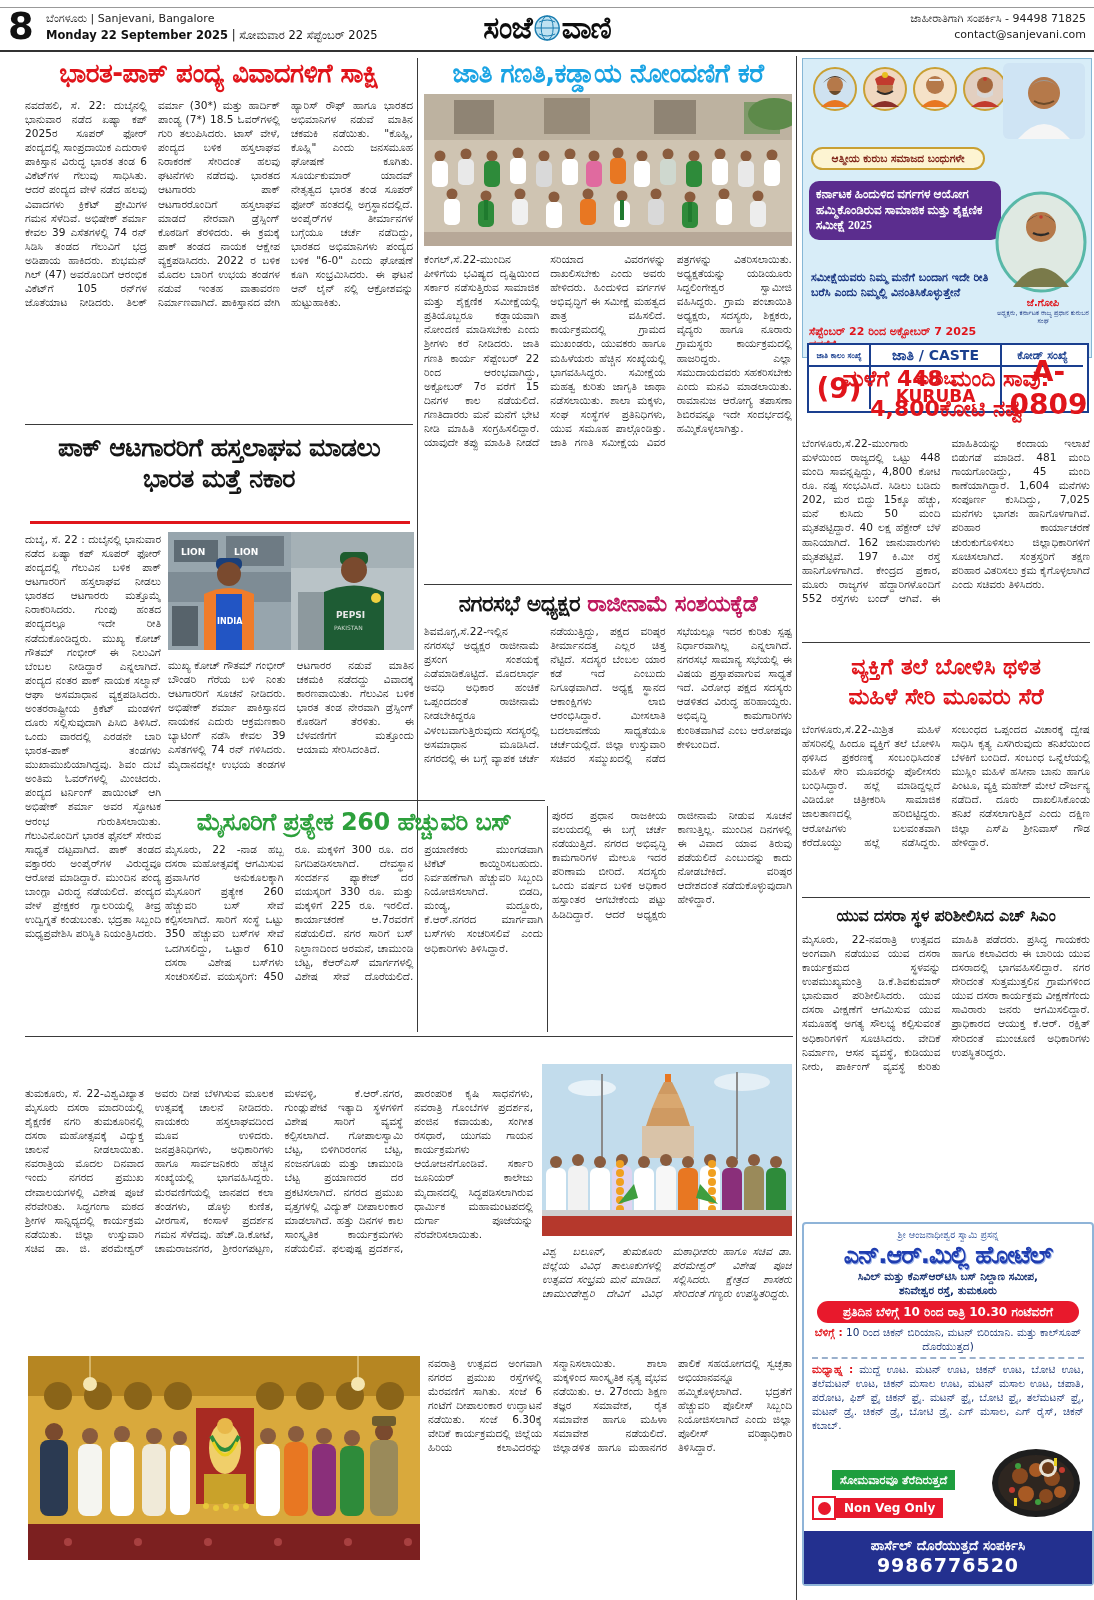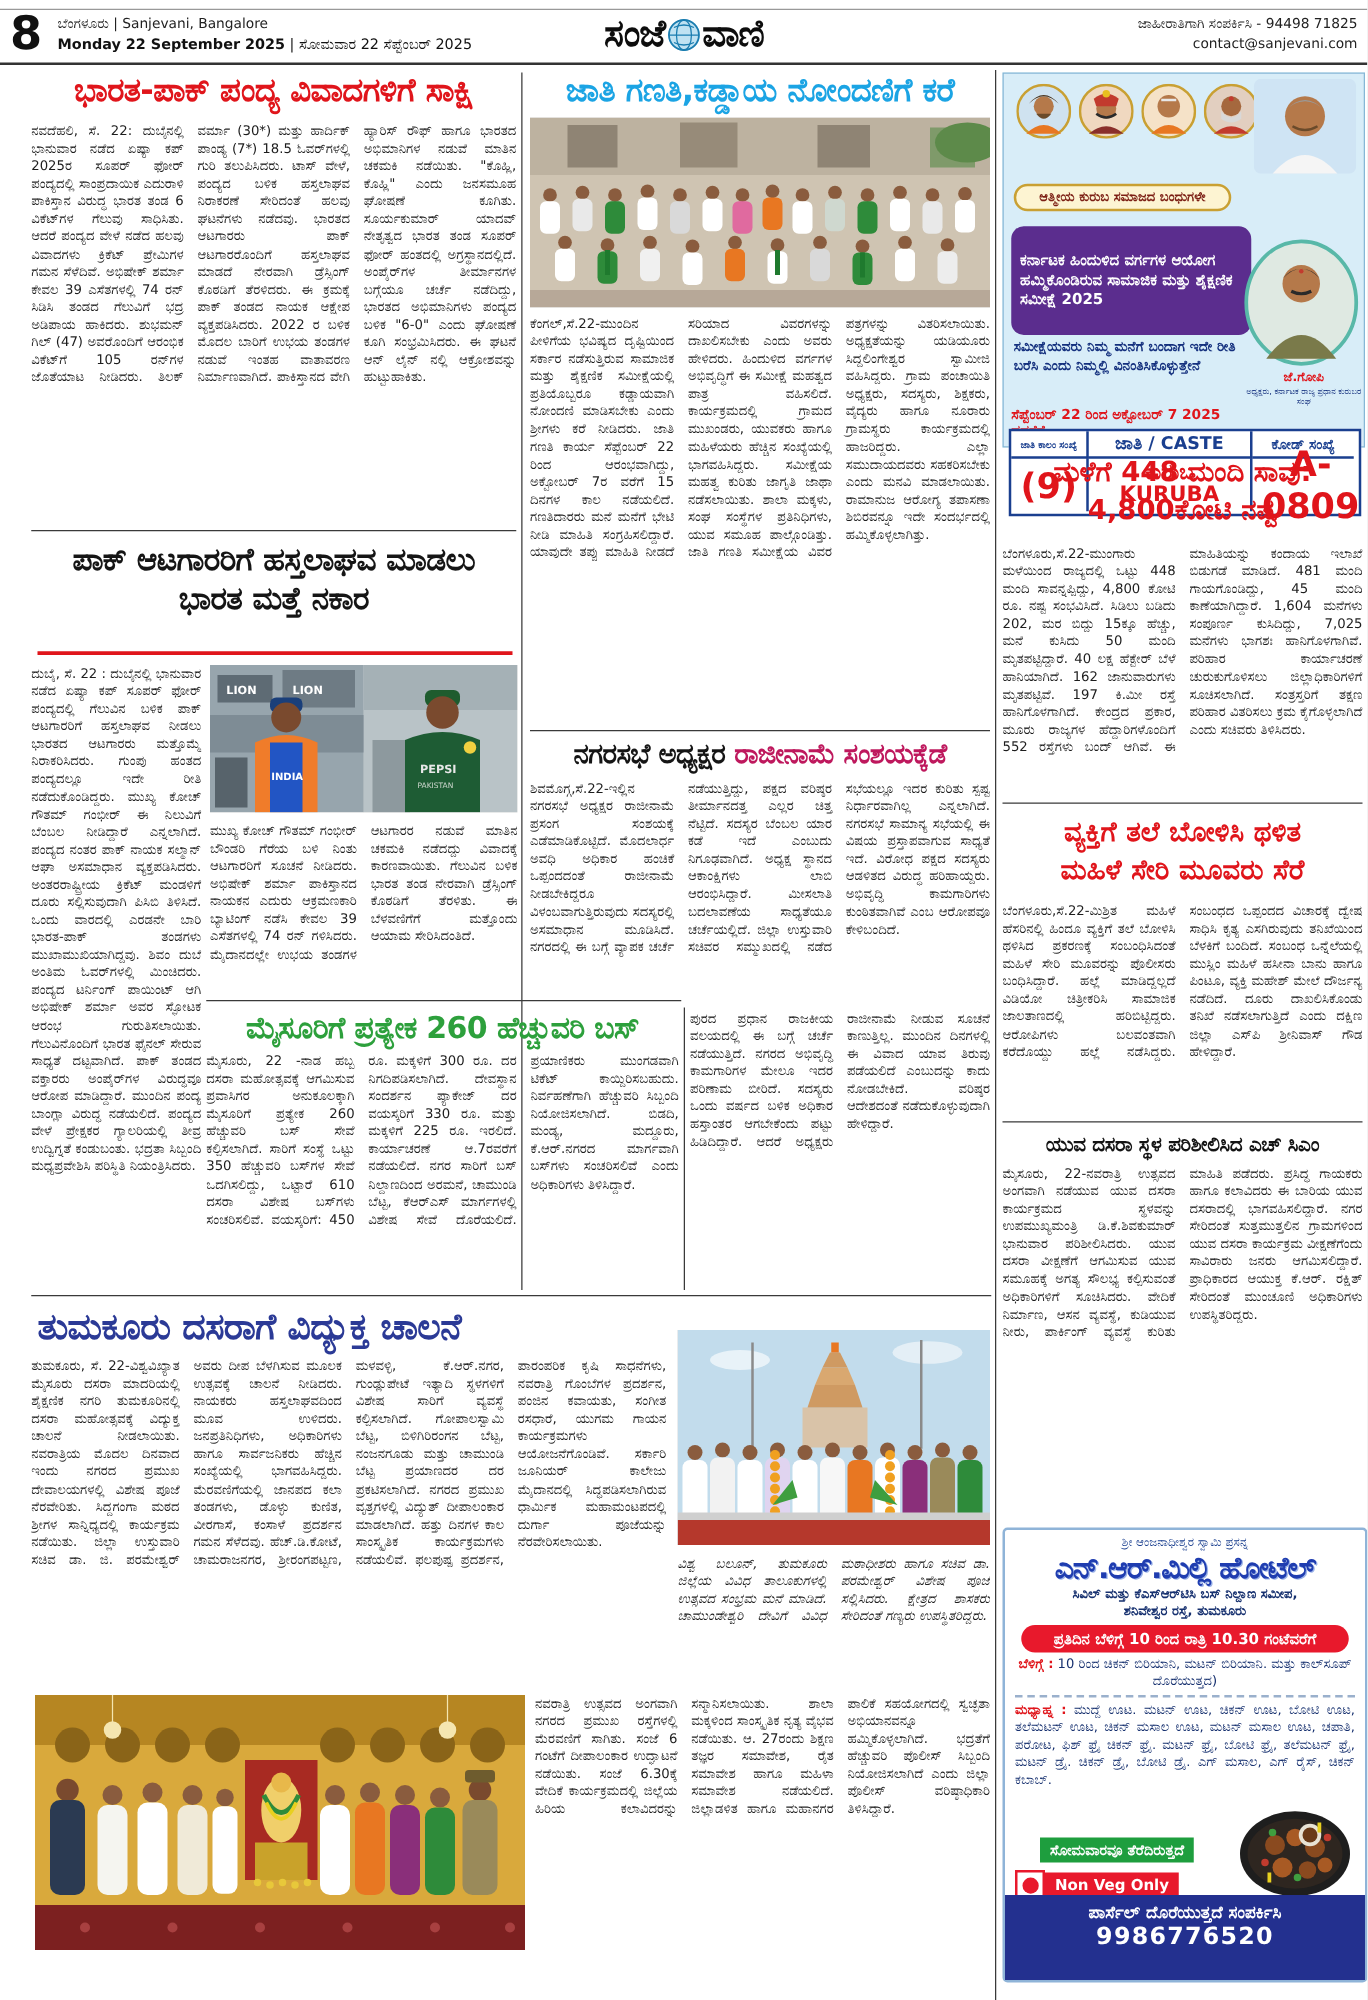--- a/index.html
+++ b/index.html
@@ -32,21 +32,21 @@
   .hl-blk-sm{font-weight:bold;color:#141414;font-size:16px;text-align:center;letter-spacing:-0.3px;}
   .redline{position:absolute;height:3px;background:#e0151b;}
   
   .photo{position:absolute;overflow:hidden;background:#ddd;}
   .photo svg{display:block;}
   
   .caste-ad{position:absolute;left:802px;top:58px;width:288px;height:298px;background:#d8edf8;border:1px solid #86b7d6;}
   .greet{position:absolute;left:8px;top:88px;width:162px;background:#fdf4d2;border:2px solid #c9a033;border-radius:14px;
          color:#7c1f14;font-weight:bold;font-size:10.5px;text-align:center;padding:3px 4px;}
   .purplebox{position:absolute;left:6px;top:122px;width:178px;background:#5b2d8e;border-radius:10px;color:#fff;
-             font-weight:bold;font-size:12px;line-height:1.3;padding:20px 7px;text-align:left;}
+             font-weight:bold;font-size:12px;line-height:1.3;padding:6px 7px;text-align:left;font-family:Liberation Serif, serif;}
   .req{position:absolute;left:8px;top:212px;width:178px;color:#14307e;font-weight:bold;font-size:11px;line-height:1.35;}
   .dates{position:absolute;left:6px;top:266px;width:190px;color:#e0151b;font-weight:bold;font-size:11px;}
   .gopi-name{position:absolute;left:196px;top:238px;width:88px;color:#e0151b;font-weight:bold;font-size:10px;text-align:center;}
   .gopi-sub{position:absolute;left:194px;top:250px;width:92px;color:#14307e;font-size:6.5px;text-align:center;line-height:1.3;}
   .ctable{position:absolute;left:4px;top:284px;width:278px;height:66px;border:2px solid #1a3f8f;background:#fff;
           display:grid;grid-template-columns:62px 131px 81px;grid-template-rows:22px 42px;}
   .ctable>div{border-right:2px solid #1a3f8f;border-bottom:2px solid #1a3f8f;display:flex;align-items:center;justify-content:center;text-align:center;}
   .ctable>div:nth-child(3n){border-right:none;}
   .ctable>div:nth-child(n+4){border-bottom:none;}
   .cth{color:#1a3f8f;font-weight:bold;}
@@ -61,21 +61,21 @@
          text-align:center;border-radius:15px;padding:4px 2px;}
   .hmorn{margin:0 8px;color:#16306f;font-size:10.5px;line-height:1.3;text-align:center;}
   .hmorn .lbl,.haft .lbl{color:#e0151b;font-weight:bold;}
   .hdiv{margin:3px 8px;border-top:2px dashed #9ab0cc;}
   .haft{margin:0 8px;color:#16306f;font-size:10.5px;line-height:1.35;text-align:justify;}
   .hgreen{position:absolute;left:8px;top:246px;background:#1e9e3e;color:#fff;font-weight:bold;font-size:11.5px;padding:3px 8px;margin-left:20px;}
   .hnv{position:absolute;left:8px;top:272px;display:flex;align-items:center;}
   .hnv .sq{width:20px;height:20px;background:#fff;border:2px solid #e8192c;display:flex;align-items:center;justify-content:center;}
   .hnv .dot{width:13px;height:13px;border-radius:50%;background:#e8192c;}
   .hnv .tag{background:#e8192c;color:#fff;font-weight:bold;font-size:12px;padding:3px 8px;}
-  .hfoot{position:absolute;left:0;bottom:0;width:100%;background:#23308f;color:#fff;text-align:center;padding:6px 0 24px;}
+  .hfoot{position:absolute;left:0;bottom:0;width:100%;background:#23308f;color:#fff;text-align:center;padding:6px 0 8px;}
   .hfoot .l1{font-size:13.5px;font-weight:bold;}
   .hfoot .l2{font-size:19px;font-weight:bold;letter-spacing:1px;}
   .plate{position:absolute;right:10px;top:222px;}
 </style>
 </head>
 <body>
 
 <div class="page">
 
   <div class="hrule" style="left:0;top:7px;width:1094px;background:#999;"></div>
@@ -251,21 +251,20 @@
   </div>
   <div class="abs bt c3" style="left:424px;top:624px;width:368px;height:174px;">ಶಿವಮೊಗ್ಗ,ಸೆ.22-ಇಲ್ಲಿನ ನಗರಸಭೆ ಅಧ್ಯಕ್ಷರ ರಾಜೀನಾಮೆ ಪ್ರಸಂಗ ಸಂಶಯಕ್ಕೆ ಎಡೆಮಾಡಿಕೊಟ್ಟಿದೆ. ಮೊದಲಾರ್ಧ ಅವಧಿ ಅಧಿಕಾರ ಹಂಚಿಕೆ ಒಪ್ಪಂದದಂತೆ ರಾಜೀನಾಮೆ ನೀಡಬೇಕಿದ್ದರೂ ವಿಳಂಬವಾಗುತ್ತಿರುವುದು ಸದಸ್ಯರಲ್ಲಿ ಅಸಮಾಧಾನ ಮೂಡಿಸಿದೆ. ನಗರದಲ್ಲಿ ಈ ಬಗ್ಗೆ ವ್ಯಾಪಕ ಚರ್ಚೆ ನಡೆಯುತ್ತಿದ್ದು, ಪಕ್ಷದ ವರಿಷ್ಠರ ತೀರ್ಮಾನದತ್ತ ಎಲ್ಲರ ಚಿತ್ತ ನೆಟ್ಟಿದೆ. ಸದಸ್ಯರ ಬೆಂಬಲ ಯಾರ ಕಡೆ ಇದೆ ಎಂಬುದು ನಿಗೂಢವಾಗಿದೆ. ಅಧ್ಯಕ್ಷ ಸ್ಥಾನದ ಆಕಾಂಕ್ಷಿಗಳು ಲಾಬಿ ಆರಂಭಿಸಿದ್ದಾರೆ. ಮೀಸಲಾತಿ ಬದಲಾವಣೆಯ ಸಾಧ್ಯತೆಯೂ ಚರ್ಚೆಯಲ್ಲಿದೆ. ಜಿಲ್ಲಾ ಉಸ್ತುವಾರಿ ಸಚಿವರ ಸಮ್ಮುಖದಲ್ಲಿ ನಡೆದ ಸಭೆಯಲ್ಲೂ ಇದರ ಕುರಿತು ಸ್ಪಷ್ಟ ನಿರ್ಧಾರವಾಗಿಲ್ಲ ಎನ್ನಲಾಗಿದೆ. ನಗರಸಭೆ ಸಾಮಾನ್ಯ ಸಭೆಯಲ್ಲಿ ಈ ವಿಷಯ ಪ್ರಸ್ತಾಪವಾಗುವ ಸಾಧ್ಯತೆ ಇದೆ. ವಿರೋಧ ಪಕ್ಷದ ಸದಸ್ಯರು ಆಡಳಿತದ ವಿರುದ್ಧ ಹರಿಹಾಯ್ದರು. ಅಭಿವೃದ್ಧಿ ಕಾಮಗಾರಿಗಳು ಕುಂಠಿತವಾಗಿವೆ ಎಂಬ ಆರೋಪವೂ ಕೇಳಿಬಂದಿದೆ.</div>
   <div class="abs bt c2" style="left:552px;top:808px;width:240px;height:224px;">ಪುರದ ಪ್ರಧಾನ ರಾಜಕೀಯ ವಲಯದಲ್ಲಿ ಈ ಬಗ್ಗೆ ಚರ್ಚೆ ನಡೆಯುತ್ತಿದೆ. ನಗರದ ಅಭಿವೃದ್ಧಿ ಕಾಮಗಾರಿಗಳ ಮೇಲೂ ಇದರ ಪರಿಣಾಮ ಬೀರಿದೆ. ಸದಸ್ಯರು ಒಂದು ವರ್ಷದ ಬಳಿಕ ಅಧಿಕಾರ ಹಸ್ತಾಂತರ ಆಗಬೇಕೆಂದು ಪಟ್ಟು ಹಿಡಿದಿದ್ದಾರೆ. ಆದರೆ ಅಧ್ಯಕ್ಷರು ರಾಜೀನಾಮೆ ನೀಡುವ ಸೂಚನೆ ಕಾಣುತ್ತಿಲ್ಲ. ಮುಂದಿನ ದಿನಗಳಲ್ಲಿ ಈ ವಿವಾದ ಯಾವ ತಿರುವು ಪಡೆಯಲಿದೆ ಎಂಬುದನ್ನು ಕಾದು ನೋಡಬೇಕಿದೆ. ವರಿಷ್ಠರ ಆದೇಶದಂತೆ ನಡೆದುಕೊಳ್ಳುವುದಾಗಿ ಹೇಳಿದ್ದಾರೆ.</div>
   <div class="vrule" style="left:547px;top:806px;height:226px;"></div>
 
   <div class="hrule" style="left:165px;top:800px;width:380px;"></div>
   <div class="abs hl-green" style="left:165px;top:808px;width:378px;">ಮೈಸೂರಿಗೆ ಪ್ರತ್ಯೇಕ 260 ಹೆಚ್ಚುವರಿ ಬಸ್</div>
   <div class="abs bt c3" style="left:165px;top:842px;width:378px;height:190px;">ಮೈಸೂರು, 22 -ನಾಡ ಹಬ್ಬ ದಸರಾ ಮಹೋತ್ಸವಕ್ಕೆ ಆಗಮಿಸುವ ಪ್ರವಾಸಿಗರ ಅನುಕೂಲಕ್ಕಾಗಿ ಮೈಸೂರಿಗೆ ಪ್ರತ್ಯೇಕ 260 ಹೆಚ್ಚುವರಿ ಬಸ್ ಸೇವೆ ಕಲ್ಪಿಸಲಾಗಿದೆ. ಸಾರಿಗೆ ಸಂಸ್ಥೆ ಒಟ್ಟು 350 ಹೆಚ್ಚುವರಿ ಬಸ್‌ಗಳ ಸೇವೆ ಒದಗಿಸಲಿದ್ದು, ಒಟ್ಟಾರೆ 610 ದಸರಾ ವಿಶೇಷ ಬಸ್‌ಗಳು ಸಂಚರಿಸಲಿವೆ. ವಯಸ್ಕರಿಗೆ: 450 ರೂ. ಮಕ್ಕಳಿಗೆ 300 ರೂ. ದರ ನಿಗದಿಪಡಿಸಲಾಗಿದೆ. ದೇವಸ್ಥಾನ ಸಂದರ್ಶನ ಪ್ಯಾಕೇಜ್ ದರ ವಯಸ್ಕರಿಗೆ 330 ರೂ. ಮತ್ತು ಮಕ್ಕಳಿಗೆ 225 ರೂ. ಇರಲಿದೆ. ಕಾರ್ಯಾಚರಣೆ ಆ.7ರವರೆಗೆ ನಡೆಯಲಿದೆ. ನಗರ ಸಾರಿಗೆ ಬಸ್ ನಿಲ್ದಾಣದಿಂದ ಅರಮನೆ, ಚಾಮುಂಡಿ ಬೆಟ್ಟ, ಕೆಆರ್‌ಎಸ್ ಮಾರ್ಗಗಳಲ್ಲಿ ವಿಶೇಷ ಸೇವೆ ದೊರೆಯಲಿದೆ. ಪ್ರಯಾಣಿಕರು ಮುಂಗಡವಾಗಿ ಟಿಕೆಟ್ ಕಾಯ್ದಿರಿಸಬಹುದು. ನಿರ್ವಹಣೆಗಾಗಿ ಹೆಚ್ಚುವರಿ ಸಿಬ್ಬಂದಿ ನಿಯೋಜಿಸಲಾಗಿದೆ. ಬಿಡದಿ, ಮಂಡ್ಯ, ಮದ್ದೂರು, ಕೆ.ಆರ್.ನಗರದ ಮಾರ್ಗವಾಗಿ ಬಸ್‌ಗಳು ಸಂಚರಿಸಲಿವೆ ಎಂದು ಅಧಿಕಾರಿಗಳು ತಿಳಿಸಿದ್ದಾರೆ.</div>
 
   <div class="hrule" style="left:25px;top:1036px;width:768px;"></div>
-  <div class="abs hl-navy" style="left:30px;top:1044px;width:470px;">ತುಮಕೂರು ದಸರಾಗೆ ವಿದ್ಯುಕ್ತ ಚಾಲನೆ</div>
   <div class="abs bt c4" style="left:25px;top:1086px;width:508px;height:266px;">ತುಮಕೂರು, ಸೆ. 22-ವಿಶ್ವವಿಖ್ಯಾತ ಮೈಸೂರು ದಸರಾ ಮಾದರಿಯಲ್ಲಿ ಶೈಕ್ಷಣಿಕ ನಗರಿ ತುಮಕೂರಿನಲ್ಲಿ ದಸರಾ ಮಹೋತ್ಸವಕ್ಕೆ ವಿದ್ಯುಕ್ತ ಚಾಲನೆ ನೀಡಲಾಯಿತು. ನವರಾತ್ರಿಯ ಮೊದಲ ದಿನವಾದ ಇಂದು ನಗರದ ಪ್ರಮುಖ ದೇವಾಲಯಗಳಲ್ಲಿ ವಿಶೇಷ ಪೂಜೆ ನೆರವೇರಿತು. ಸಿದ್ದಗಂಗಾ ಮಠದ ಶ್ರೀಗಳ ಸಾನ್ನಿಧ್ಯದಲ್ಲಿ ಕಾರ್ಯಕ್ರಮ ನಡೆಯಿತು. ಜಿಲ್ಲಾ ಉಸ್ತುವಾರಿ ಸಚಿವ ಡಾ. ಜಿ. ಪರಮೇಶ್ವರ್ ಅವರು ದೀಪ ಬೆಳಗಿಸುವ ಮೂಲಕ ಉತ್ಸವಕ್ಕೆ ಚಾಲನೆ ನೀಡಿದರು. ನಾಯಕರು ಹಸ್ತಲಾಘವದಿಂದ ಮೂವ ಉಳಿದರು. ಜನಪ್ರತಿನಿಧಿಗಳು, ಅಧಿಕಾರಿಗಳು ಹಾಗೂ ಸಾರ್ವಜನಿಕರು ಹೆಚ್ಚಿನ ಸಂಖ್ಯೆಯಲ್ಲಿ ಭಾಗವಹಿಸಿದ್ದರು. ಮೆರವಣಿಗೆಯಲ್ಲಿ ಜಾನಪದ ಕಲಾ ತಂಡಗಳು, ಡೊಳ್ಳು ಕುಣಿತ, ವೀರಗಾಸೆ, ಕಂಸಾಳೆ ಪ್ರದರ್ಶನ ಗಮನ ಸೆಳೆದವು. ಹೆಚ್.ಡಿ.ಕೋಟೆ, ಚಾಮರಾಜನಗರ, ಶ್ರೀರಂಗಪಟ್ಟಣ, ಮಳವಳ್ಳಿ, ಕೆ.ಆರ್.ನಗರ, ಗುಂಡ್ಲುಪೇಟೆ ಇತ್ಯಾದಿ ಸ್ಥಳಗಳಿಗೆ ವಿಶೇಷ ಸಾರಿಗೆ ವ್ಯವಸ್ಥೆ ಕಲ್ಪಿಸಲಾಗಿದೆ. ಗೋಪಾಲಸ್ವಾಮಿ ಬೆಟ್ಟ, ಬಿಳಿಗಿರಿರಂಗನ ಬೆಟ್ಟ, ನಂಜನಗೂಡು ಮತ್ತು ಚಾಮುಂಡಿ ಬೆಟ್ಟ ಪ್ರಯಾಣದರ ದರ ಪ್ರಕಟಿಸಲಾಗಿದೆ. ನಗರದ ಪ್ರಮುಖ ವೃತ್ತಗಳಲ್ಲಿ ವಿದ್ಯುತ್ ದೀಪಾಲಂಕಾರ ಮಾಡಲಾಗಿದೆ. ಹತ್ತು ದಿನಗಳ ಕಾಲ ಸಾಂಸ್ಕೃತಿಕ ಕಾರ್ಯಕ್ರಮಗಳು ನಡೆಯಲಿವೆ. ಫಲಪುಷ್ಪ ಪ್ರದರ್ಶನ, ಪಾರಂಪರಿಕ ಕೃಷಿ ಸಾಧನೆಗಳು, ನವರಾತ್ರಿ ಗೊಂಬೆಗಳ ಪ್ರದರ್ಶನ, ಪಂಜಿನ ಕವಾಯತು, ಸಂಗೀತ ರಸಧಾರೆ, ಯುಗಮ ಗಾಯನ ಕಾರ್ಯಕ್ರಮಗಳು ಆಯೋಜನೆಗೊಂಡಿವೆ. ಸರ್ಕಾರಿ ಜೂನಿಯರ್ ಕಾಲೇಜು ಮೈದಾನದಲ್ಲಿ ಸಿದ್ಧಪಡಿಸಲಾಗಿರುವ ಧಾರ್ಮಿಕ ಮಹಾಮಂಟಪದಲ್ಲಿ ದುರ್ಗಾ ಪೂಜೆಯನ್ನು ನೆರವೇರಿಸಲಾಯಿತು.</div>
   <div class="photo" style="left:542px;top:1064px;width:250px;height:172px;">
     <svg width="250" height="172" viewBox="0 0 250 172">
       <rect width="250" height="172" fill="#c2dcec"></rect>
       <ellipse cx="50" cy="24" rx="24" ry="8" fill="#e8f2f8"></ellipse>
         <ellipse cx="200" cy="18" rx="28" ry="9" fill="#e4eff6"></ellipse>
       <line x1="60" y1="10" x2="60" y2="95" stroke="#8a8a8a" stroke-width="2"></line>
       <line x1="195" y1="8" x2="195" y2="95" stroke="#8a8a8a" stroke-width="2"></line>
       <g>
         <rect x="100" y="62" width="52" height="32" fill="#d9c3a8"></rect>

